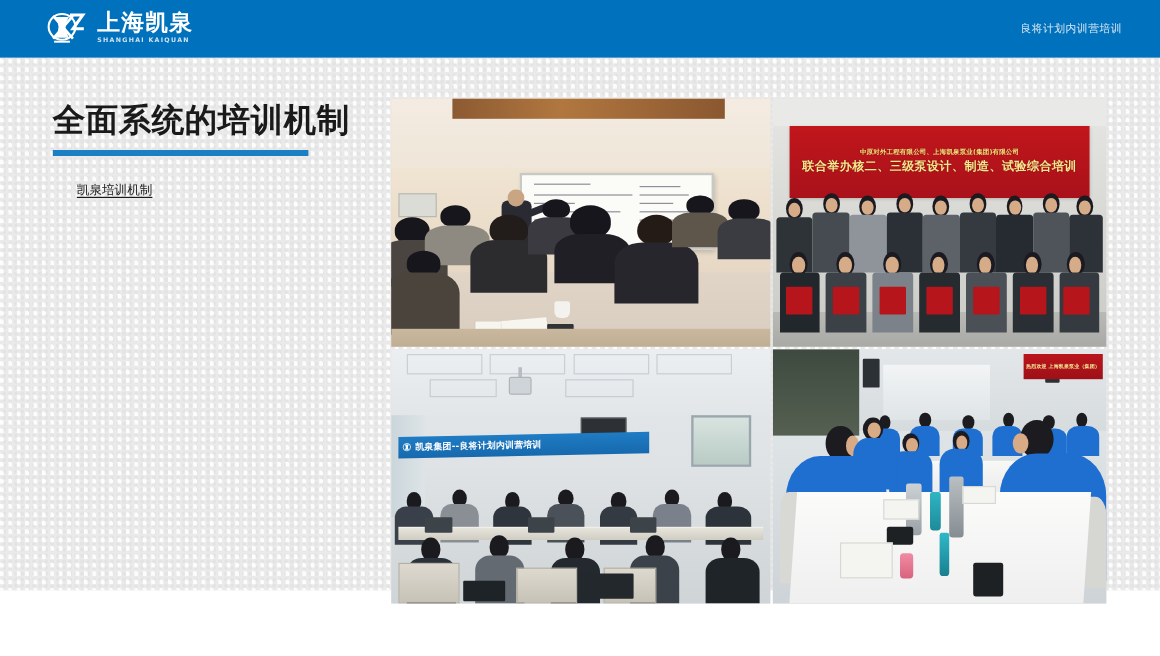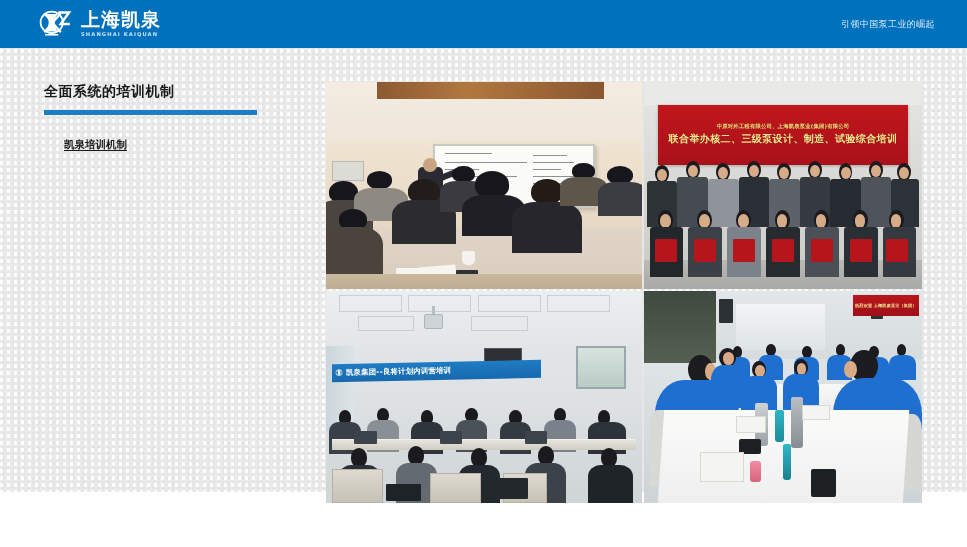--- a/index.html
+++ b/index.html
@@ -46,30 +46,30 @@
     transform:translateY(-50%);
     color:#dce9f5; font-size:9px; letter-spacing:.4px;
     white-space:nowrap;
   }
 
   
   .left-col {
     position:absolute; left:44px; top:84px; width:262px;
   }
   .slide-title {
-    font-size:14px; font-weight:bold; color:#1a1a1a;
+    font-size:27px; font-weight:bold; color:#1a1a1a;
     letter-spacing:.5px; line-height:1.2;font-family:Liberation Serif, serif;
   }
   .title-rule {
     width:213px; height:5px; background:#1b7fc4;
     margin-top:9px;
   }
   .sub-head {
     margin-top:22px;
-    font-size:10.5px; font-weight:bold; color:#1a1a1a;
+    font-size:10.5px; font-weight:normal; color:#1a1a1a;
     text-decoration:underline; text-underline-offset:2px;
     line-height:1.5;
     padding-left:20px;
   }
   .body-p {
     margin-top:5px;
     font-size:10.5px; color:#1f1f1f;
     line-height:1.62; letter-spacing:.1px;
   }
   .body-p.second { margin-top:11px; }
@@ -214,21 +214,21 @@
         <path d="M10 5 L30 28 M30 5 L10 28" stroke="#ffffff" stroke-width="2.6" fill="none"></path>
         <path d="M12 6 Q19 16 12 27 L26 27 Q19 16 26 6 Z" fill="#ffffff"></path>
         <path d="M27 4 L40 4 L30 18 L41 18" stroke="#ffffff" stroke-width="3" fill="none"></path>
         <rect x="11" y="30" width="16" height="2" fill="#ffffff"></rect>
       </svg>
       <div class="logo-text-col">
         <span class="logo-cn">上海凯泉</span>
         <span class="logo-en">SHANGHAI KAIQUAN</span>
       </div>
     </div>
-    <div class="header-slogan">引领中国泵工业的崛起</div>
+    <div class="header-slogan">良将计划内训营培训</div>
   </div>
 
   <div class="left-col">
     <div class="slide-title">全面系统的培训机制</div>
     <div class="title-rule"></div>
     <div class="sub-head">凯泉培训机制</div>
   </div>
 
   <div class="photo-grid">
 

